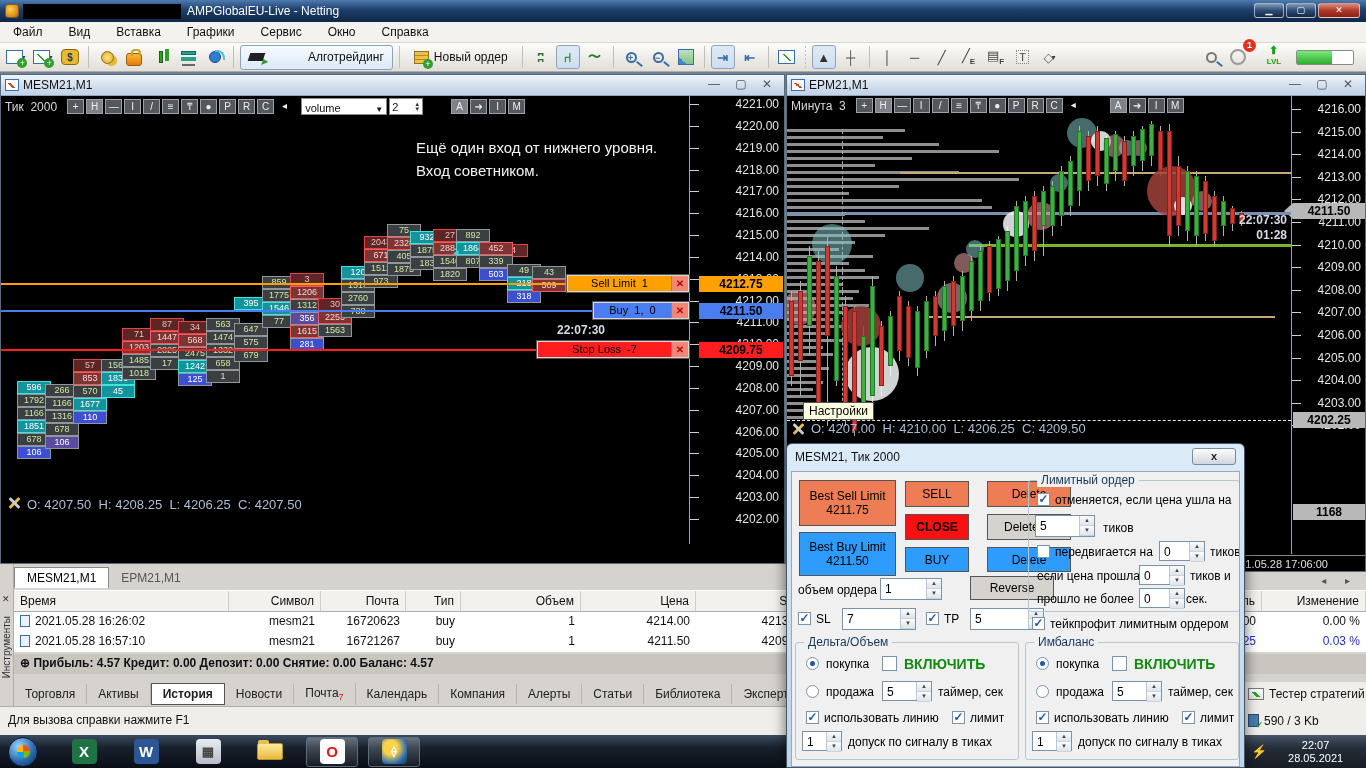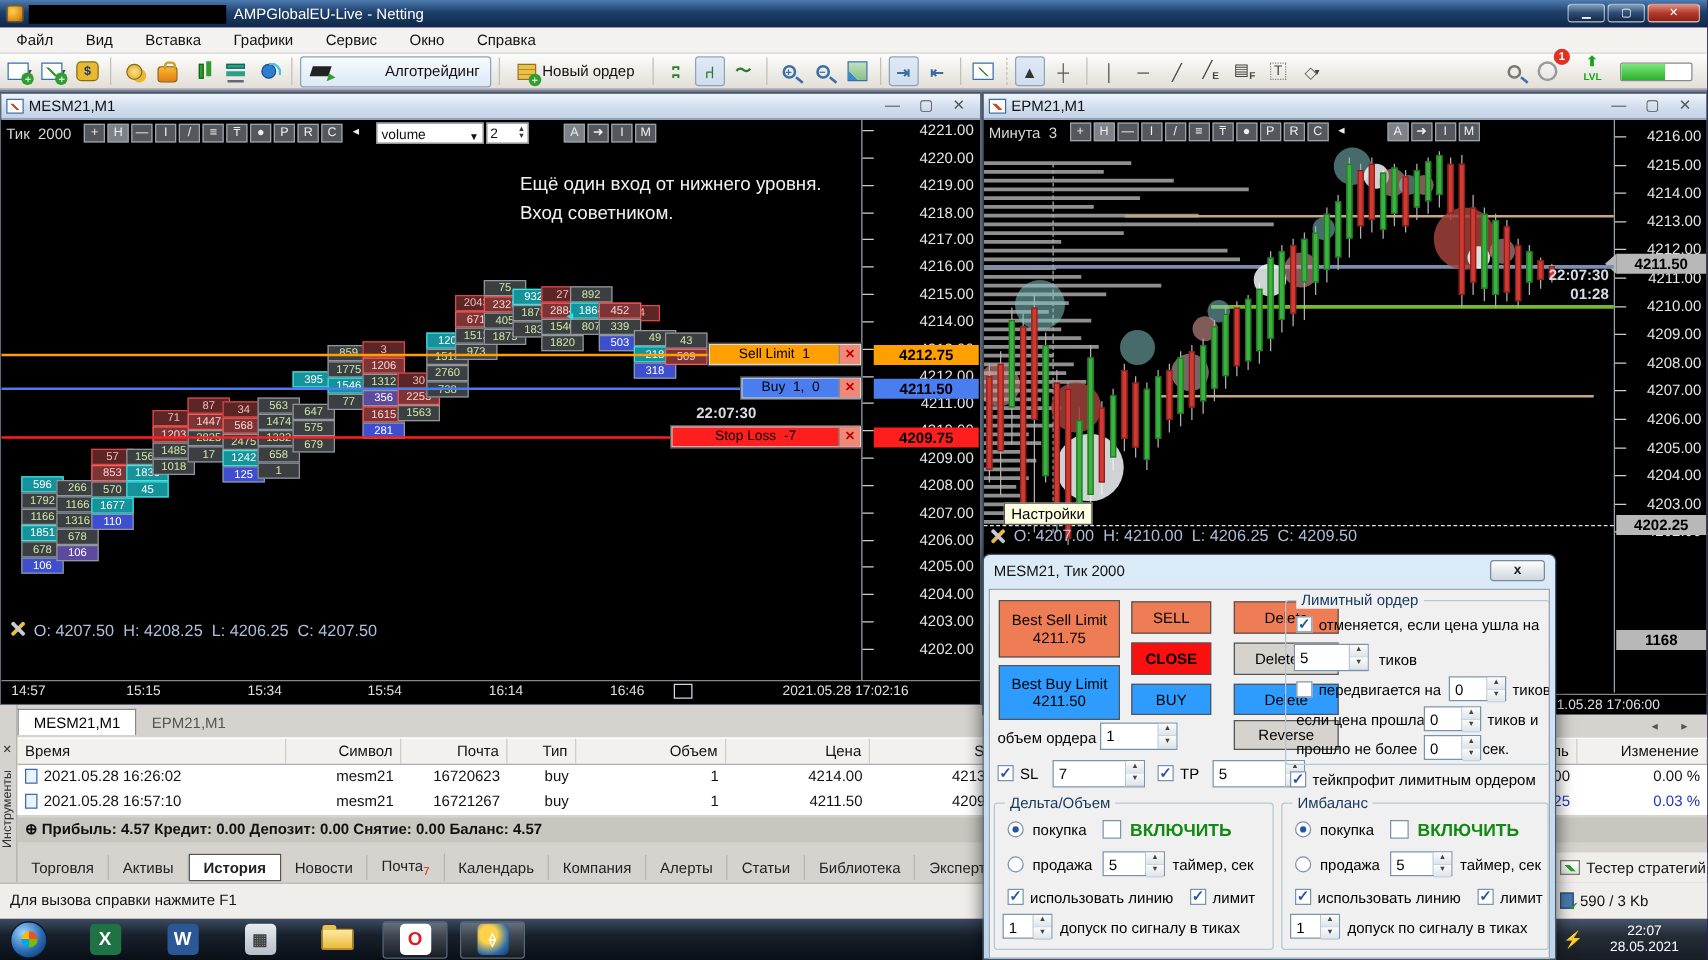--- a/index.html
+++ b/index.html
@@ -514,30 +514,20 @@
           <div class="tx">✕</div>
         </div>
         <div class="pbadge" style="left: 698px; top: 207.48px; width: 84px; background: rgb(74, 125, 240);">4211.50</div>
         <div class="oline" style="left: 0px; width: 688px; top: 252.7px; background: rgb(255, 30, 30);"></div>
         <div class="tag" style="left: 536px; top: 244.7px; width: 152px; background: rgb(255, 30, 30);">
           <div class="tl">Stop Loss  -7</div>
           <div class="tx">✕</div>
         </div>
         <div class="pbadge" style="left: 698px; top: 245.7px; width: 84px; background: rgb(255, 30, 30);">4209.75</div>
         <div class="graytri" style="left: 681px; top: 209.48px; border-right: 8px solid rgb(154, 164, 176);"></div>
-        <div class="tbar" style="top: 448px; width: 785px;">
-          <div class="tlabel" style="left: 8px;">14:57</div>
-          <div class="tlabel" style="left: 100px;">15:15</div>
-          <div class="tlabel" style="left: 197px;">15:34</div>
-          <div class="tlabel" style="left: 293px;">15:54</div>
-          <div class="tlabel" style="left: 390px;">16:14</div>
-          <div class="tlabel" style="left: 487px;">16:46</div>
-          <div class="tcheck" style="left: 538px;"></div>
-          <div class="tlabel" style="left: 625px;">2021.05.28 17:02:16</div>
-        </div>
       </div>
   </div>
 
   <div class="cwin" id="rwin" style="left:786px;top:74px;width:580px;height:498px;z-index:2;">
     <div class="cw-title">
       <span class="cw-ico"></span>
       <span>EPM21,M1</span>
       <span class="cw-ctrl">— ▢ ✕</span>
     </div>
     <div class="cw-area" id="rArea">
@@ -919,21 +909,21 @@
         </div>
 
       <span class="dlbl" style="left:6px;top:111px;">объем ордера</span>
       <div class="spin" style="left:88px;top:106px;width:62px;">
         <span class="v">1</span>
           <span class="ar">
             <div>▲</div>
             <div>▼</div>
           </span>
         </div>
-      <div class="dbtn graybtn" style="left:195px;top:104px;width:84px;height:24px;">
+      <div class="dbtn graybtn" style="left:178px;top:104px;width:84px;height:24px;">
           <span>Reverse</span>
         </div>
 
       <span class="cb" style="left:6px;top:140px;">✓</span>
       <span class="dlbl" style="left:24px;top:140px;">SL</span>
       <div class="spin" style="left:50px;top:136px;width:74px;">
         <span class="v">7</span>
           <span class="ar">
             <div>▲</div>
             <div>▼</div>

